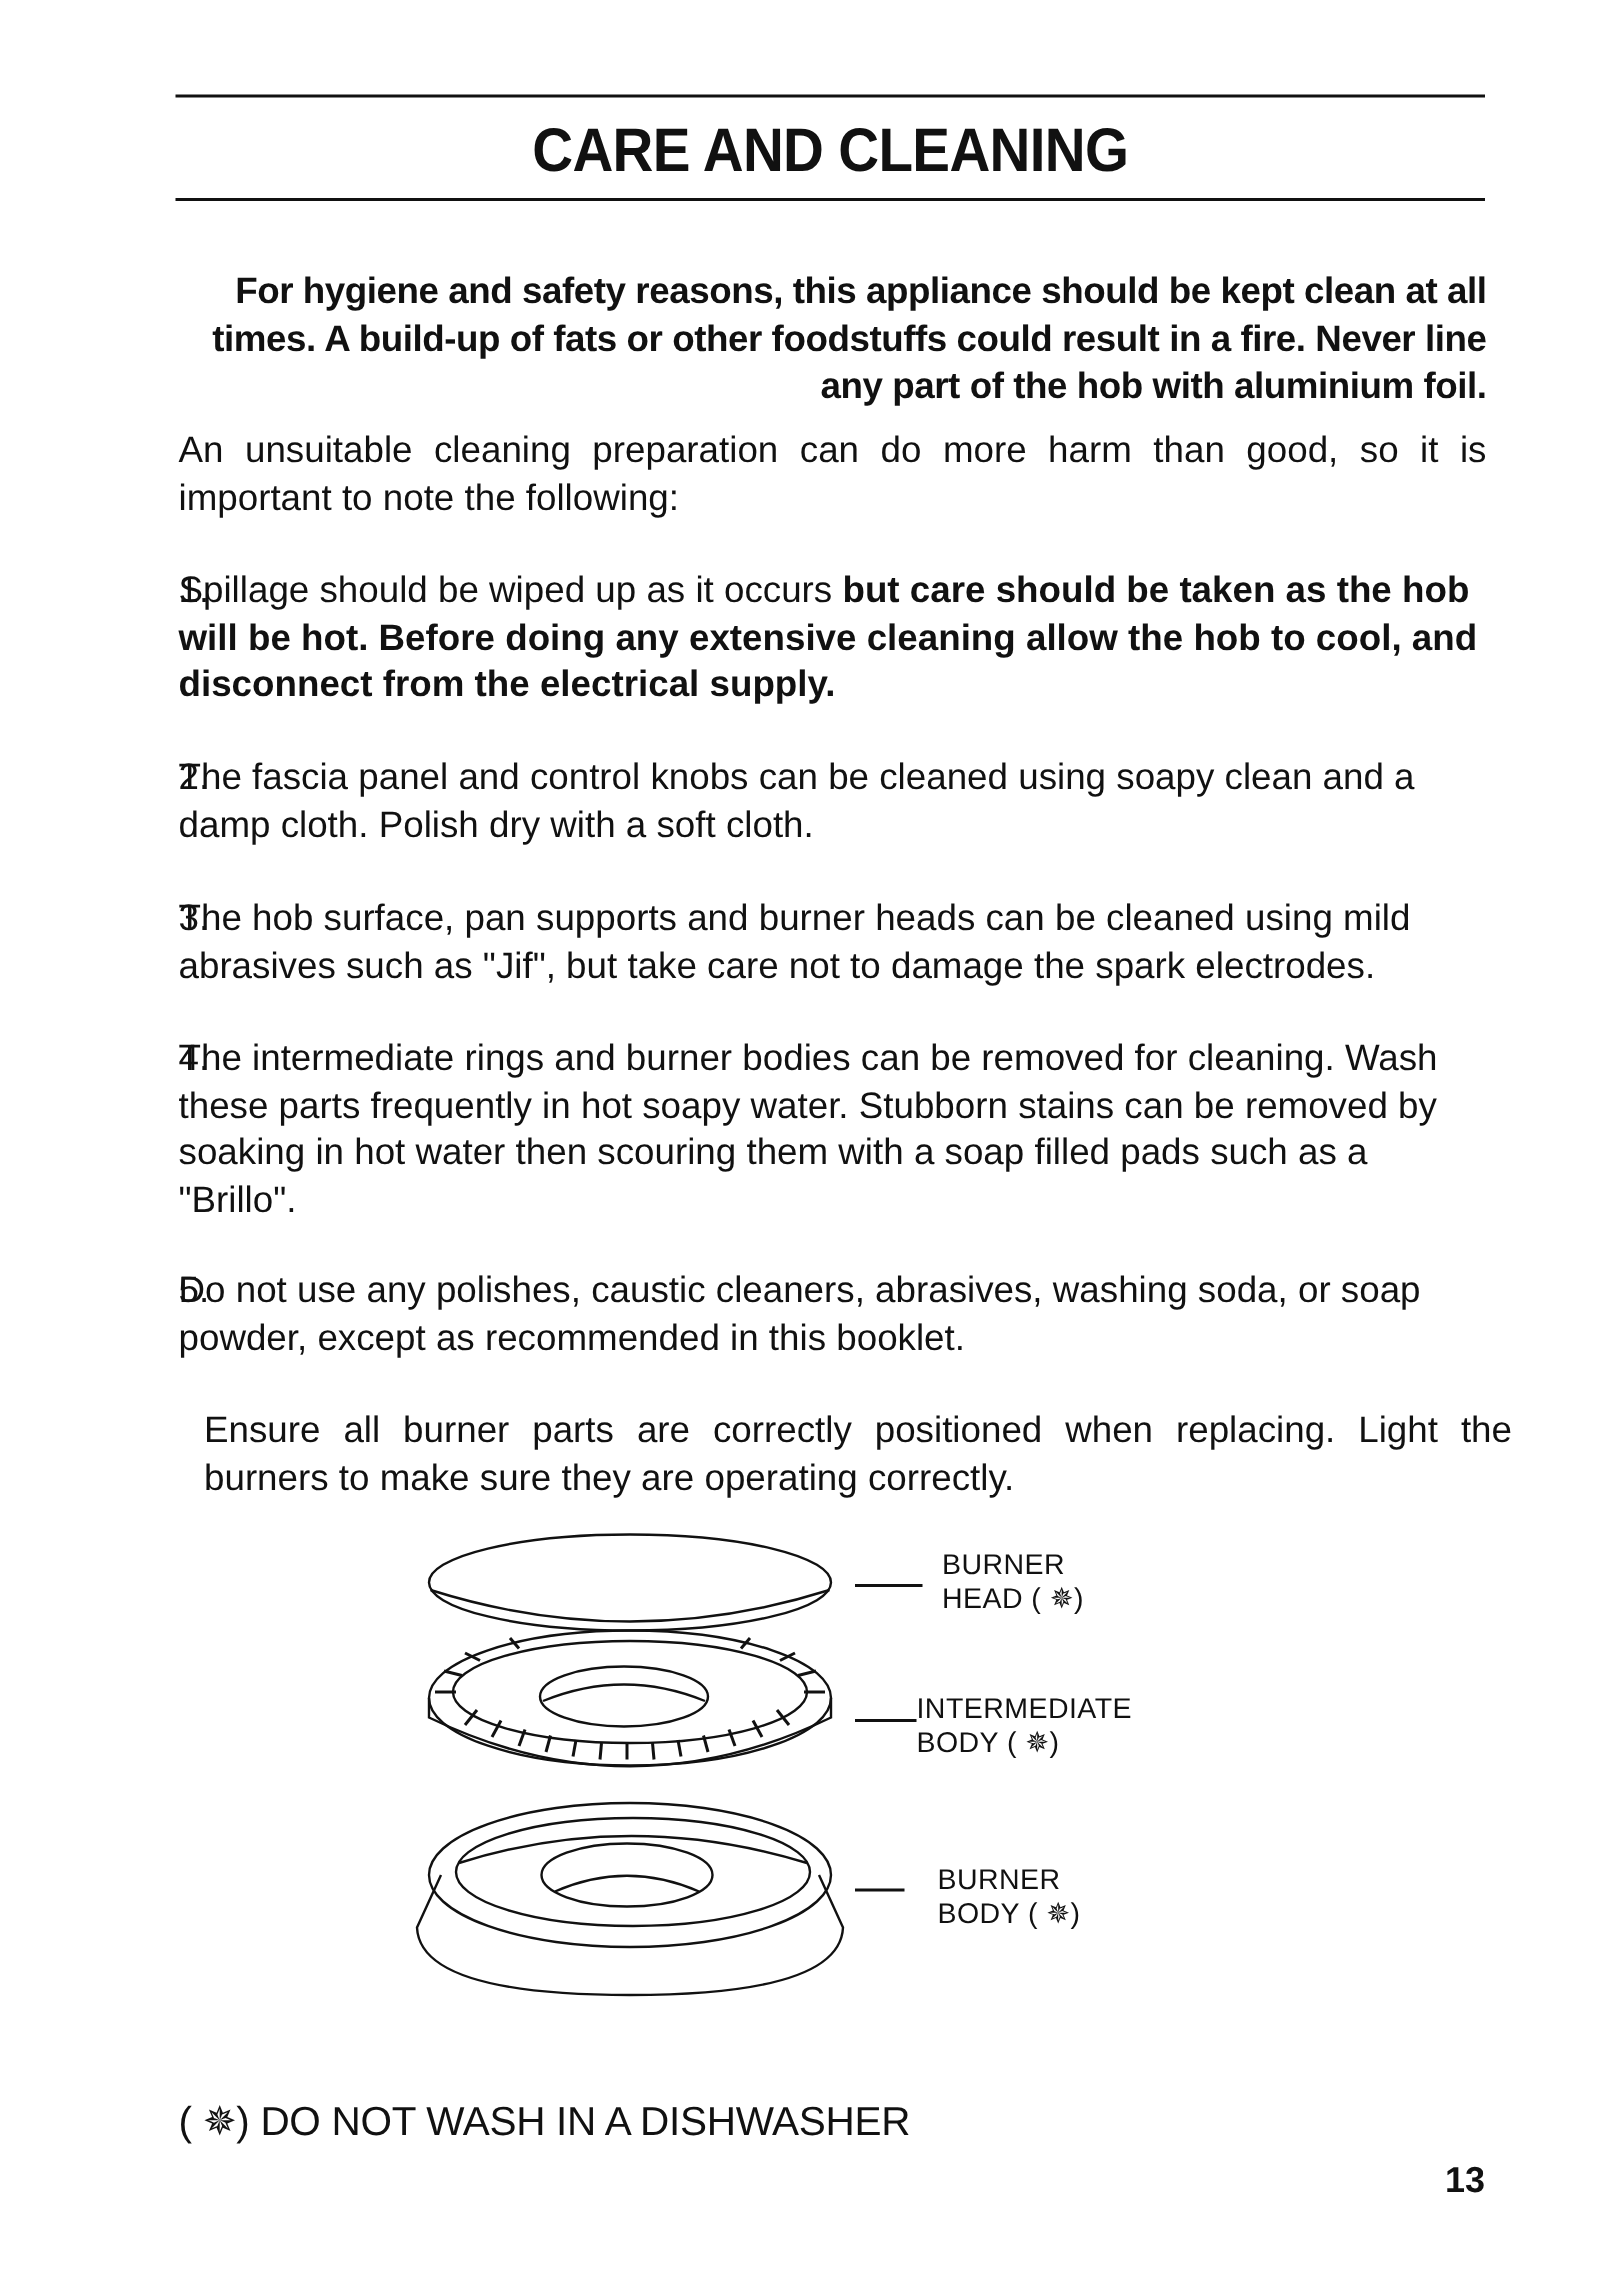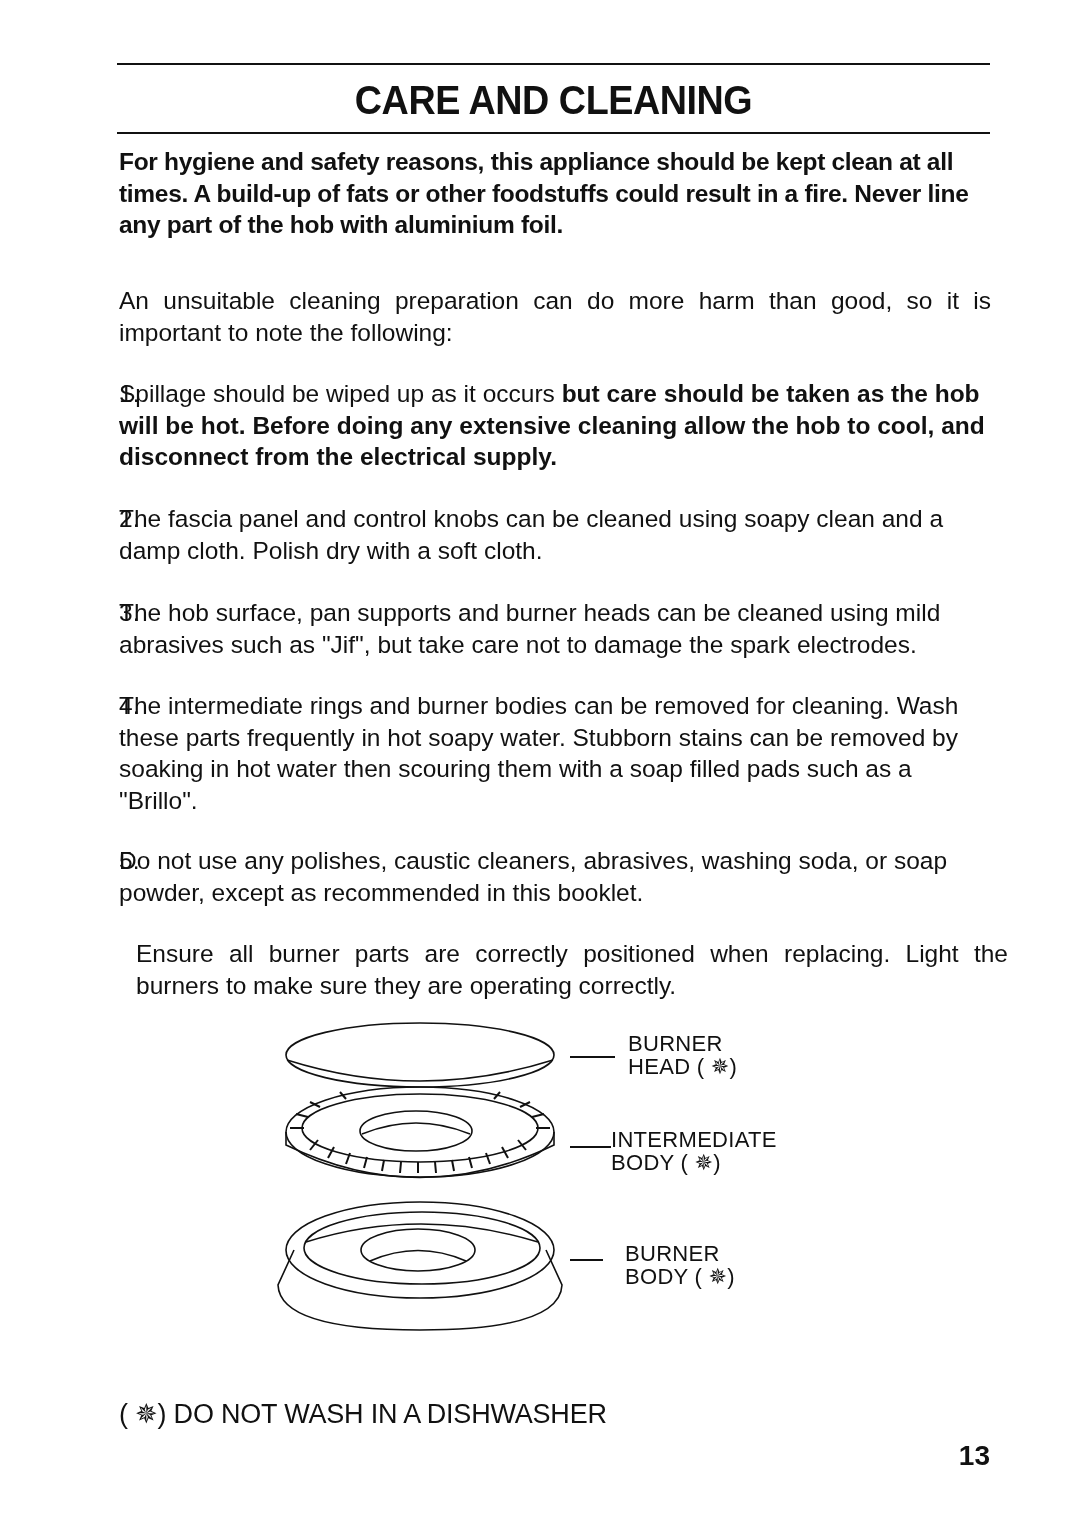--- a/index.html
+++ b/index.html
@@ -13,37 +13,37 @@
     .title {
       position: absolute; top: 72px; left: 117px; width: 873px; text-align: center;
       font-weight: bold; font-size: 41px; letter-spacing: -0.5px; line-height: 56px;
       transform: scaleX(0.92); transform-origin: center;
     }
     .para {
       position: absolute; left: 119px; width: 872px;
       font-size: 24.5px; line-height: 31.5px; text-align: justify;
     }
     .bold { font-weight: bold; }
-    .intro-bold { top: 146px; font-weight: bold; text-align: left; letter-spacing: -0.3px; }
+    .intro-bold { top: 179px; font-weight: bold; text-align: right; letter-spacing: -0.3px; }
     .intro { top: 285px; }
     .list-item { position: absolute; left: 119px; width: 872px; font-size: 24.5px; line-height: 31.5px; }
     .list-item .num { position: absolute; left: 0; top: 0; }
     .list-item .txt { display: block; }
     .item-1 { top: 378px; }
     .item-2 { top: 503px; }
     .item-3 { top: 597px; }
     .item-4 { top: 690px; }
     .item-5 { top: 845px; }
     .closing { top: 938px; margin-left: 17px; }
     .diagram { position: absolute; left: 270px; top: 1010px; width: 560px; height: 340px; }
     .label {
-      position: absolute; font-size: 22px; line-height: 23px; letter-spacing: 0.3px;
+      position: absolute; font-size: 19px; line-height: 23px; letter-spacing: 0.3px;
     }
     .footnote { position: absolute; top: 1398px; left: 119px; font-size: 27px; letter-spacing: -0.2px; }
-    .page-number { position: absolute; top: 1440px; right: 90px; font-size: 28px; font-weight: bold; }
+    .page-number { position: absolute; top: 1440px; right: 90px; font-size: 24px; font-weight: bold; }
   </style>
 </head>
 <body>
 
 <div class="rule top"></div>
 <div class="title">CARE AND CLEANING</div>
 <div class="rule bottom"></div>
 
 <div class="para intro-bold">For hygiene and safety reasons, this appliance should be kept clean at all times. A build-up of fats or other foodstuffs could result in a fire.  Never line any part of the hob with aluminium foil.</div>
 <div class="para intro">An unsuitable cleaning preparation can do more harm than good, so it is important to note the following:</div>

